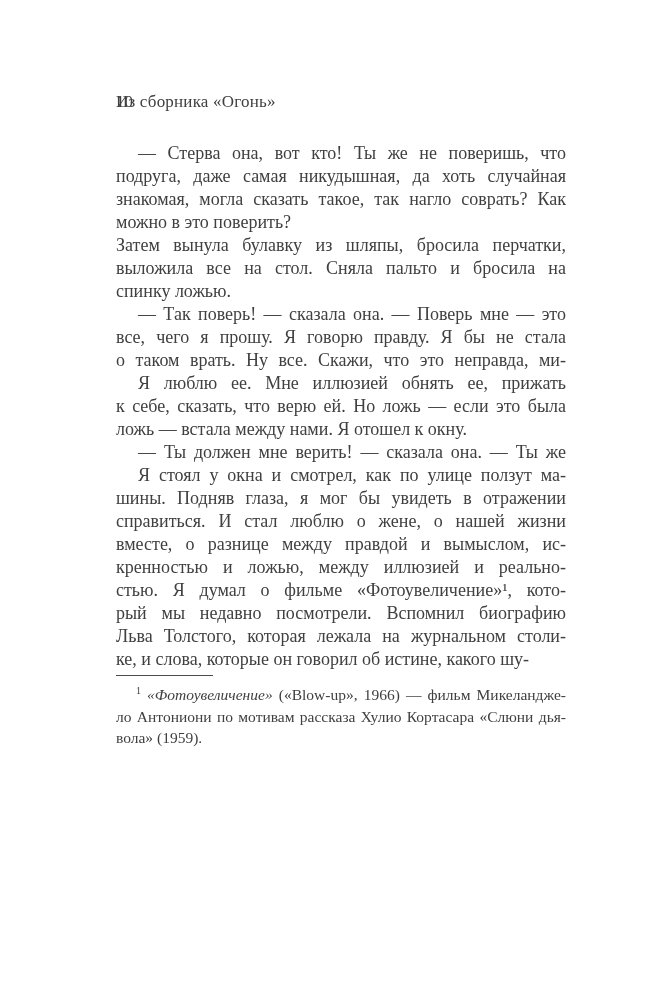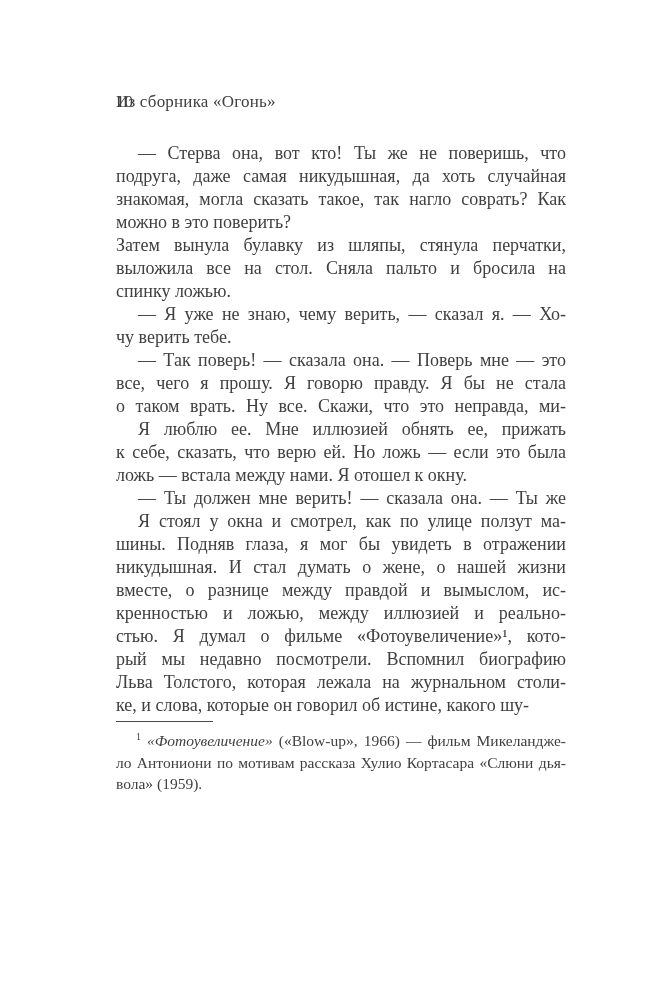--- a/index.html
+++ b/index.html
@@ -61,45 +61,41 @@
     </header>
 
     <section class="body-text" id="body-text">
         <div class="para">
           <div class="line first j">— Стерва она, вот кто! Ты же не поверишь, что</div>
           <div class="line j">подруга, даже самая никудышная, да хоть случайная</div>
           <div class="line j">знакомая, могла сказать такое, так нагло соврать? Как</div>
           <div class="line">можно в это поверить?</div>
         </div>
         <div class="para">
-          <div class="line j">Затем вынула булавку из шляпы, стянула перчатки,</div>
+          <div class="line j">Затем вынула булавку из шляпы, бросила перчатки,</div>
           <div class="line j">выложила все на стол. Сняла пальто и бросила на</div>
           <div class="line">спинку ложью.</div>
-        </div>
-        <div class="para">
-          <div class="line first j">— Я уже не знаю, чему верить, — сказал я. — Хо-</div>
-          <div class="line">чу верить тебе.</div>
         </div>
         <div class="para">
           <div class="line first j">— Так поверь! — сказала она. — Поверь мне — это</div>
           <div class="line j">все, чего я прошу. Я говорю правду. Я бы не стала</div>
           <div class="line j">о таком врать. Ну все. Скажи, что это неправда, ми-</div>
         </div>
         <div class="para">
           <div class="line first j">Я люблю ее. Мне иллюзией обнять ее, прижать</div>
           <div class="line j">к себе, сказать, что верю ей. Но ложь — если это была</div>
           <div class="line">ложь — встала между нами. Я отошел к окну.</div>
         </div>
         <div class="para">
           <div class="line first j">— Ты должен мне верить! — сказала она. — Ты же</div>
         </div>
         <div class="para">
           <div class="line first j">Я стоял у окна и смотрел, как по улице ползут ма-</div>
           <div class="line j">шины. Подняв глаза, я мог бы увидеть в отражении</div>
-          <div class="line j">никудышная. И стал думать о жене, о нашей жизни</div>
+          <div class="line j">справиться. И стал люблю о жене, о нашей жизни</div>
           <div class="line j">вместе, о разнице между правдой и вымыслом, ис-</div>
           <div class="line j">кренностью и ложью, между иллюзией и реально-</div>
           <div class="line j">стью. Я думал о фильме «Фотоувеличение»¹, кото-</div>
           <div class="line j">рый мы недавно посмотрели. Вспомнил биографию</div>
           <div class="line j">Льва Толстого, которая лежала на журнальном столи-</div>
           <div class="line">ке, и слова, которые он говорил об истине, какого шу-</div>
         </div>
       </section>
 
     <div class="fn-sep"></div>

